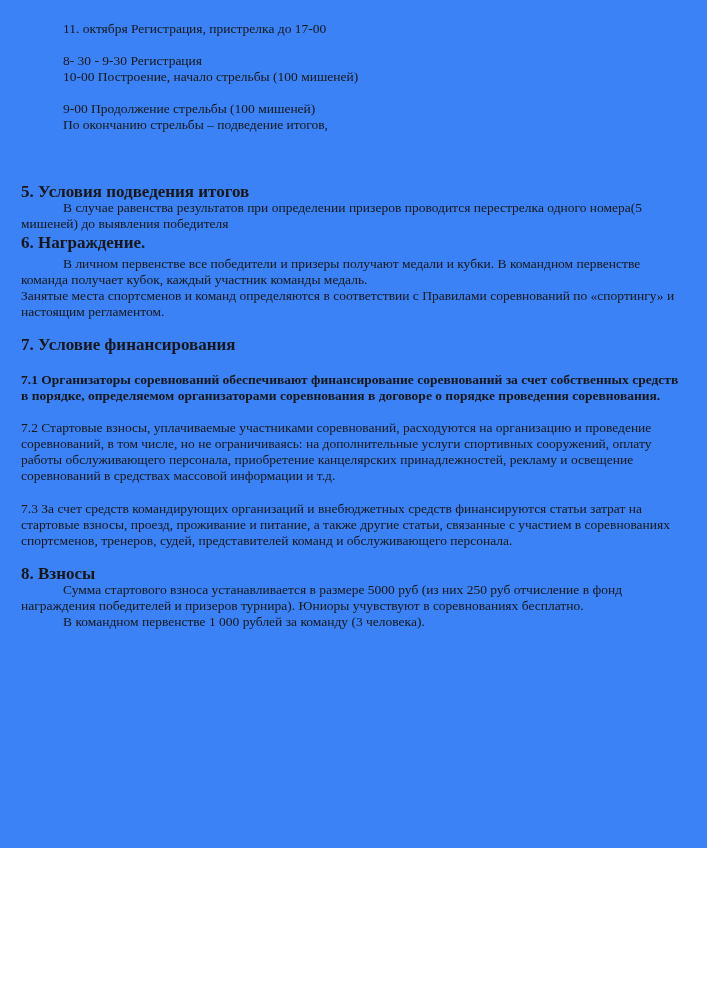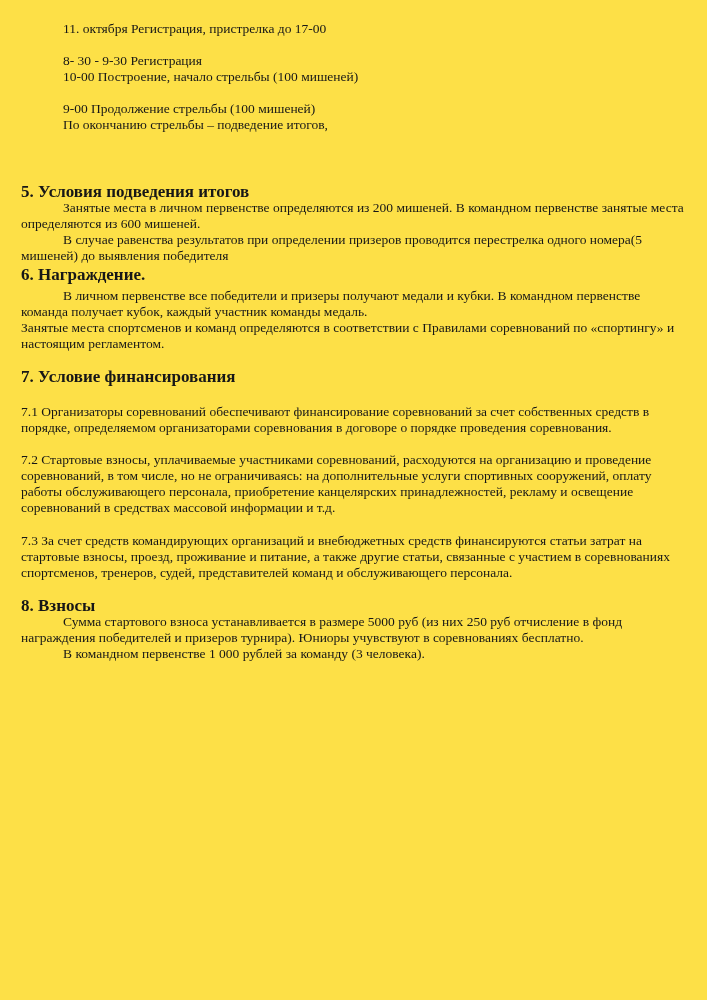--- a/index.html
+++ b/index.html
@@ -1,20 +1,20 @@
 <!DOCTYPE html>
 <html lang="ru"><head>
 <meta charset="utf-8">
 <style>
   html, body { margin: 0; padding: 0; background: #ffffff; }
   .page {
     position: relative;
     width: 707px;
-    height: 1000px;
-    background: #fde047;
+    height: 848px;
+    background: #3b82f6;
     box-sizing: border-box;
     padding: 21px 20px 0 21px;
     font-family: "Liberation Serif", "DejaVu Serif", serif;
     font-size: 13.5px;
     line-height: 16px;
     color: #171717;
     overflow: hidden;
   }
   .schedule { margin-left: 42px; }
   .sched-group { margin-top: 16px; }
@@ -25,21 +25,21 @@
     font-size: 17px;
     line-height: 16px;
     margin: 0;
   }
   .indent { text-indent: 42px; }
   .h5 { margin-top: 51px; }
   .h6 { margin-top: 3px; }
   .h7 { margin-top: 17px; }
   .h8 { margin-top: 17px; }
   .p-s6-1 { margin-top: 5px; }
-  .p-71 { margin-top: 19px; }
+  .p-71 { margin-top: 19px; font-weight: bold; }
   .p-72 { margin-top: 16px; }
   .p-73 { margin-top: 17px; }
 </style>
 </head>
 <body>
 
 <div class="page">
 
   <div class="schedule">
     <div class="line">11. октября Регистрация, пристрелка до 17-00</div>
@@ -49,21 +49,20 @@
       <div class="line">10-00 Построение, начало стрельбы (100 мишеней)</div>
     </div>
 
     <div class="sched-group">
       <div class="line">9-00 Продолжение стрельбы (100 мишеней)</div>
       <div class="line">По окончанию стрельбы – подведение итогов,</div>
     </div>
   </div>
 
   <div class="heading h5">5. Условия подведения итогов</div>
-  <p class="indent">Занятые места в личном первенстве определяются из 200 мишеней. В командном первенстве занятые места определяются из 600 мишеней.</p>
   <p class="indent">В случае равенства результатов при определении призеров проводится перестрелка одного номера(5 мишеней) до выявления победителя</p>
 
   <div class="heading h6">6. Награждение.</div>
   <p class="indent p-s6-1">В личном первенстве все победители и призеры получают медали и кубки. В командном первенстве команда получает кубок, каждый участник команды медаль.</p>
   <p>Занятые места спортсменов и команд определяются в соответствии с Правилами соревнований по «спортингу» и настоящим регламентом.</p>
 
   <div class="heading h7">7. Условие финансирования</div>
   <p class="p-71">7.1 Организаторы соревнований обеспечивают финансирование соревнований за счет собственных средств в порядке, определяемом организаторами соревнования в договоре о порядке проведения соревнования.</p>
   <p class="p-72">7.2 Стартовые взносы, уплачиваемые участниками соревнований, расходуются на организацию и проведение соревнований, в том числе, но не ограничиваясь: на дополнительные услуги спортивных сооружений, оплату работы обслуживающего персонала, приобретение канцелярских принадлежностей, рекламу и освещение соревнований в средствах массовой информации и т.д.</p>
   <p class="p-73">7.3 За счет средств командирующих организаций и внебюджетных средств финансируются статьи затрат на стартовые взносы, проезд, проживание и питание, а также другие статьи, связанные с участием в соревнованиях спортсменов, тренеров, судей, представителей команд и обслуживающего персонала.</p>

